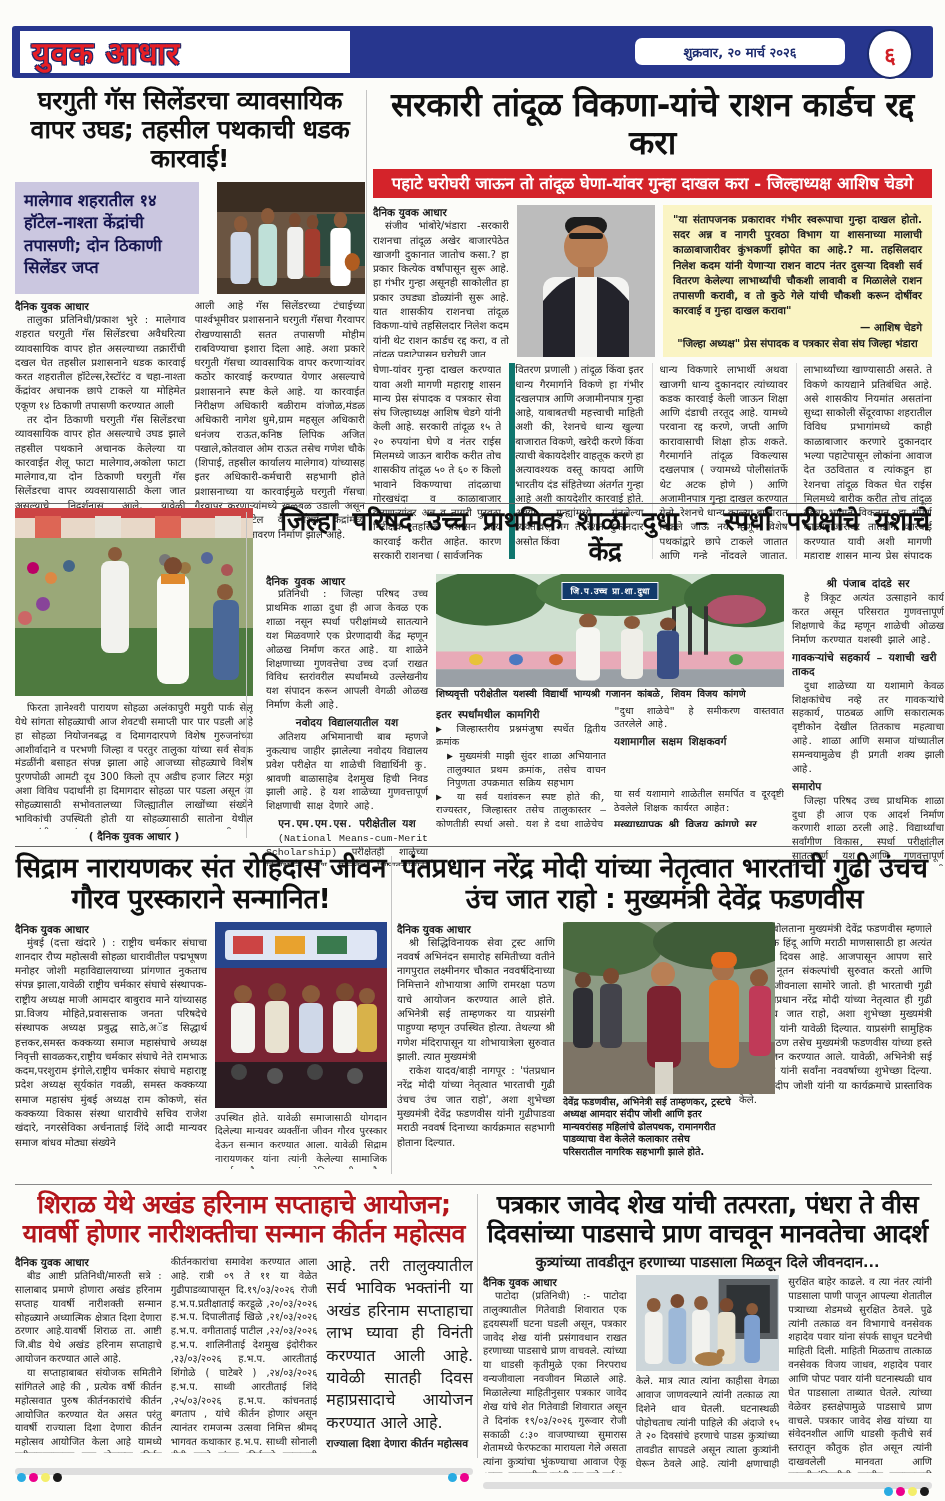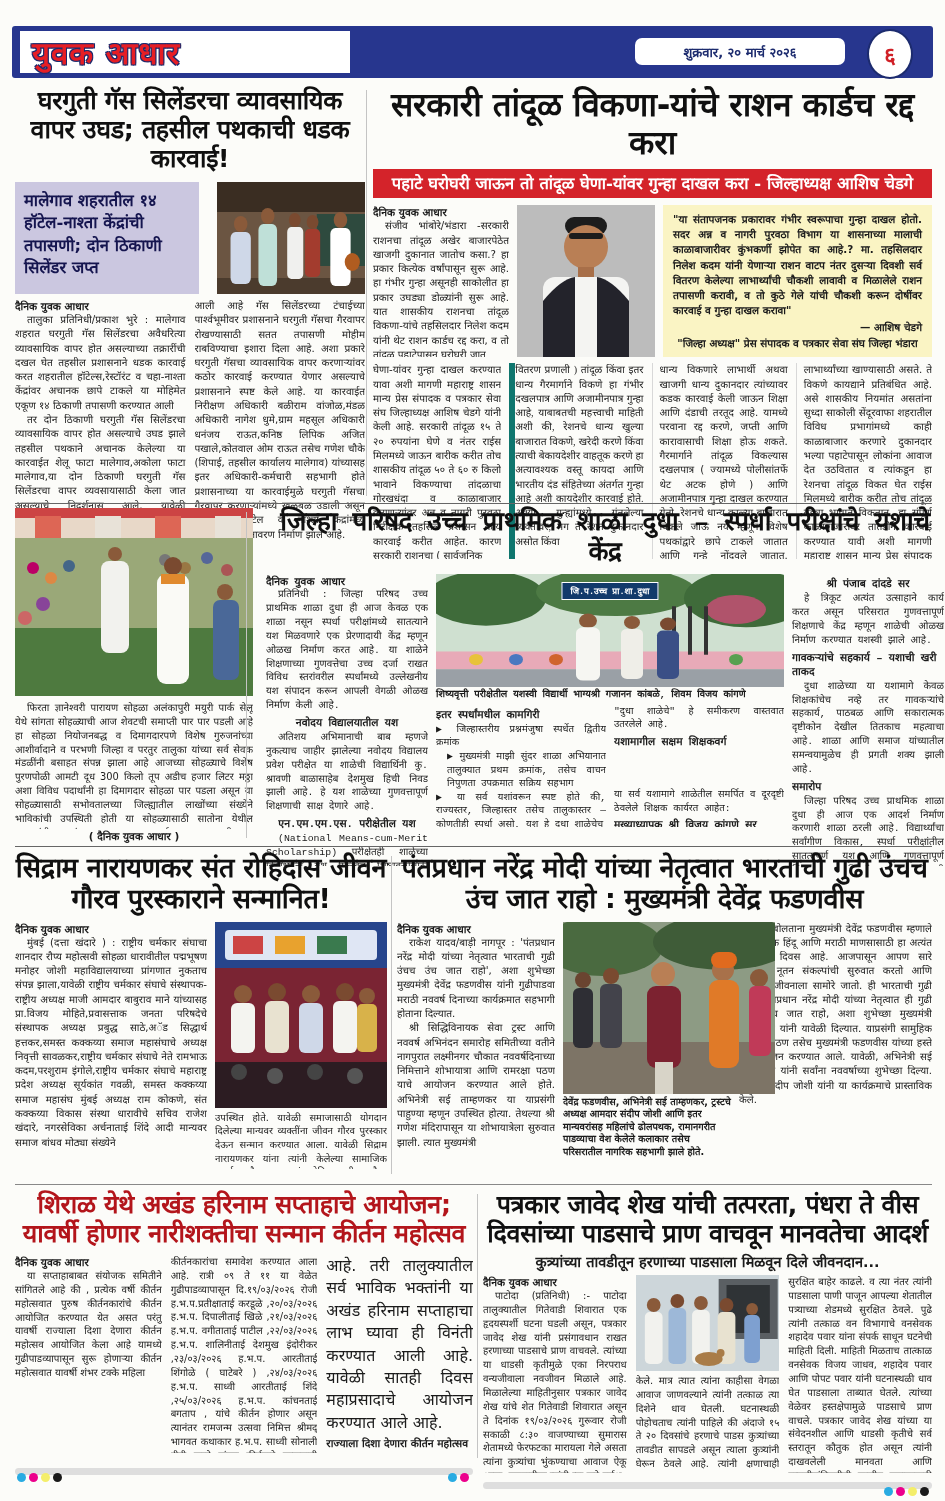--- a/index.html
+++ b/index.html
@@ -280,22 +280,22 @@
     </div>
   </div>
 
   <div class="vr" style="left:391px;top:856px;height:318px;"></div>
 
   <div style="position:absolute;left:397px;top:852px;width:535px;height:328px;">
     <h2 class="hl" style="font-size:27px;">पंतप्रधान नरेंद्र मोदी यांच्या नेतृत्वात भारताची गुढी उंचच उंच जात राहो : मुख्यमंत्री देवेंद्र फडणवीस</h2>
     <div style="display:flex;gap:8px;margin-top:7px;">
       <div class="colclip" style="width:158px;height:246px;">
         <p class="credit">दैनिक युवक आधार</p>
+        <p class="b">श्री सिद्धिविनायक सेवा ट्रस्ट आणि नववर्ष अभिनंदन समारोह समितीच्या वतीने नागपुरात लक्ष्मीनगर चौकात नववर्षदिनाच्या निमित्ताने शोभायात्रा आणि रामरक्षा पठण याचे आयोजन करण्यात आले होते. अभिनेत्री सई ताम्हणकर या याप्रसंगी पाहुण्या म्हणून उपस्थित होत्या. तेथल्या श्री गणेश मंदिरापासून या शोभायात्रेला सुरुवात झाली. त्यात मुख्यमंत्री</p>
         <p class="b">राकेश यादव/बाड़ी नागपूर : 'पंतप्रधान नरेंद्र मोदी यांच्या नेतृत्वात भारताची गुढी उंचच उंच जात राहो', अशा शुभेच्छा मुख्यमंत्री देवेंद्र फडणवीस यांनी गुढीपाडवा मराठी नववर्ष दिनाच्या कार्यक्रमात सहभागी होताना दिल्यात.</p>
-        <p class="b">श्री सिद्धिविनायक सेवा ट्रस्ट आणि नववर्ष अभिनंदन समारोह समितीच्या वतीने नागपुरात लक्ष्मीनगर चौकात नववर्षदिनाच्या निमित्ताने शोभायात्रा आणि रामरक्षा पठण याचे आयोजन करण्यात आले होते. अभिनेत्री सई ताम्हणकर या याप्रसंगी पाहुण्या म्हणून उपस्थित होत्या. तेथल्या श्री गणेश मंदिरापासून या शोभायात्रेला सुरुवात झाली. त्यात मुख्यमंत्री</p>
       </div>
       <div style="width:168px;">
         <div class="photo" style="width:212px;height:172px;">
           <svg viewBox="0 0 212 172" preserveAspectRatio="none">
             <rect width="212" height="172" fill="#8d9b84"></rect>
             <ellipse cx="40" cy="24" rx="60" ry="30" fill="#4a6a40"></ellipse>
             <ellipse cx="160" cy="20" rx="70" ry="28" fill="#3f5c38"></ellipse>
             <rect y="120" width="212" height="52" fill="#7d7466"></rect>
             <circle cx="20" cy="58" r="8" fill="#6a4430"></circle>
               <rect x="10" y="66" width="20" height="60" rx="6" fill="#2e2e34"></rect>
@@ -319,20 +319,21 @@
     </div>
   </div>
 
   <div class="hr" style="top:1184px;background:#888;"></div>
 
   <div style="position:absolute;left:15px;top:1190px;width:458px;height:272px;">
     <h2 class="hl" style="font-size:25px;color:#b3151b;">शिराळ येथे अखंड हरिनाम सप्ताहाचे आयोजन; यावर्षी होणार नारीशक्तीचा सन्मान कीर्तन महोत्सव</h2>
     <div style="display:flex;gap:9px;margin-top:7px;">
       <div class="colclip" style="flex:1;height:198px;">
         <p class="credit">दैनिक युवक आधार</p>
+        <p class="b" style="font-size:9.9px;">बीड आष्टी प्रतिनिधी/मारुती सत्रे : सालाबाद प्रमाणे होणारा अखंड हरिनाम सप्ताह यावर्षी नारीशक्ती सन्मान सोहळ्याने अध्यात्मिक क्षेत्रात दिशा देणारा ठरणार आहे.यावर्षी शिराळ ता. आष्टी जि.बीड येथे अखंड हरिनाम सप्ताहाचे आयोजन करण्यात आले आहे.</p>
         <p class="b" style="font-size:9.9px;">या सप्ताहाबाबत संयोजक समितीने सांगितले आहे की , प्रत्येक वर्षी कीर्तन महोत्सवात पुरुष कीर्तनकारांचे कीर्तन आयोजित करण्यात येत असत परंतु यावर्षी राज्याला दिशा देणारा कीर्तन महोत्सव आयोजित केला आहे यामध्ये गुढीपाडव्यापासून सुरू होणाऱ्या कीर्तन महोत्सवात यावर्षी शंभर टक्के महिला</p>
       </div>
       <div class="colclip" style="flex:1;height:198px;">
         <p class="b" style="font-size:9.9px;text-indent:0;">कीर्तनकारांचा समावेश करण्यात आला आहे. रात्री ०९ ते ११ या वेळेत गुढीपाडव्यापासून दि.१९/०३/२०२६ रोजी ह.भ.प.प्रतीक्षाताई करडूळे ,२०/०३/२०२६ ह.भ.प. दिपालीताई खिळे ,२१/०३/२०२६ ह.भ.प. वगीताताई पाटील ,२२/०३/२०२६ ह.भ.प. शालिनीताई देशमुख इंदोरीकर ,२३/०३/२०२६ ह.भ.प. आरतीताई शिंगोळे ( घाटेबरे ) ,२४/०३/२०२६ ह.भ.प. साध्वी आरतीताई शिंदे ,२५/०३/२०२६ ह.भ.प. कांचनताई बगताप , यांचे कीर्तन होणार असून त्यानंतर रामजन्म उत्सवा निमित्त श्रीमद् भागवत कथाकार ह.भ.प. साध्वी सोनाली दीदी करपे यांच्या कीर्तनाने सप्ताहाची सांगता होणार आहे अशी माहिती शिराळ ग्रामस्थांच्या वतीने देण्यात आली</p>
       </div>
       <div class="colclip" style="flex:1;height:198px;">
         <p class="b" style="font-size:16px;text-indent:0;">आहे. तरी तालुक्यातील सर्व भाविक भक्तांनी या अखंड हरिनाम सप्ताहाचा लाभ घ्यावा ही विनंती करण्यात आली आहे. यावेळी सातही दिवस महाप्रसादाचे आयोजन करण्यात आले आहे.</p>
         <p class="subh">राज्याला दिशा देणारा कीर्तन महोत्सव</p>
         <p class="b" style="font-size:9.9px;">अखंड हरिनाम सप्ताह मध्ये शंभर टक्के महिला कीर्तनकारांचा समावेश करून नारी शक्तीचा सन्मान होणारा हा सप्ताह सोहळा राज्याला नवी दिशा देणारा ठरणार. यामध्ये कीर्तनकारांपासून पखवाज वादक , हार्मोनियम वादक , गायनाचार्य , तसेच हरिपाठ व टाळकरी सेवा अन्नपूर्णा माता वारकरी शिक्षण संस्था चकलंबा यांची होणार आहे.</p>
       </div>

